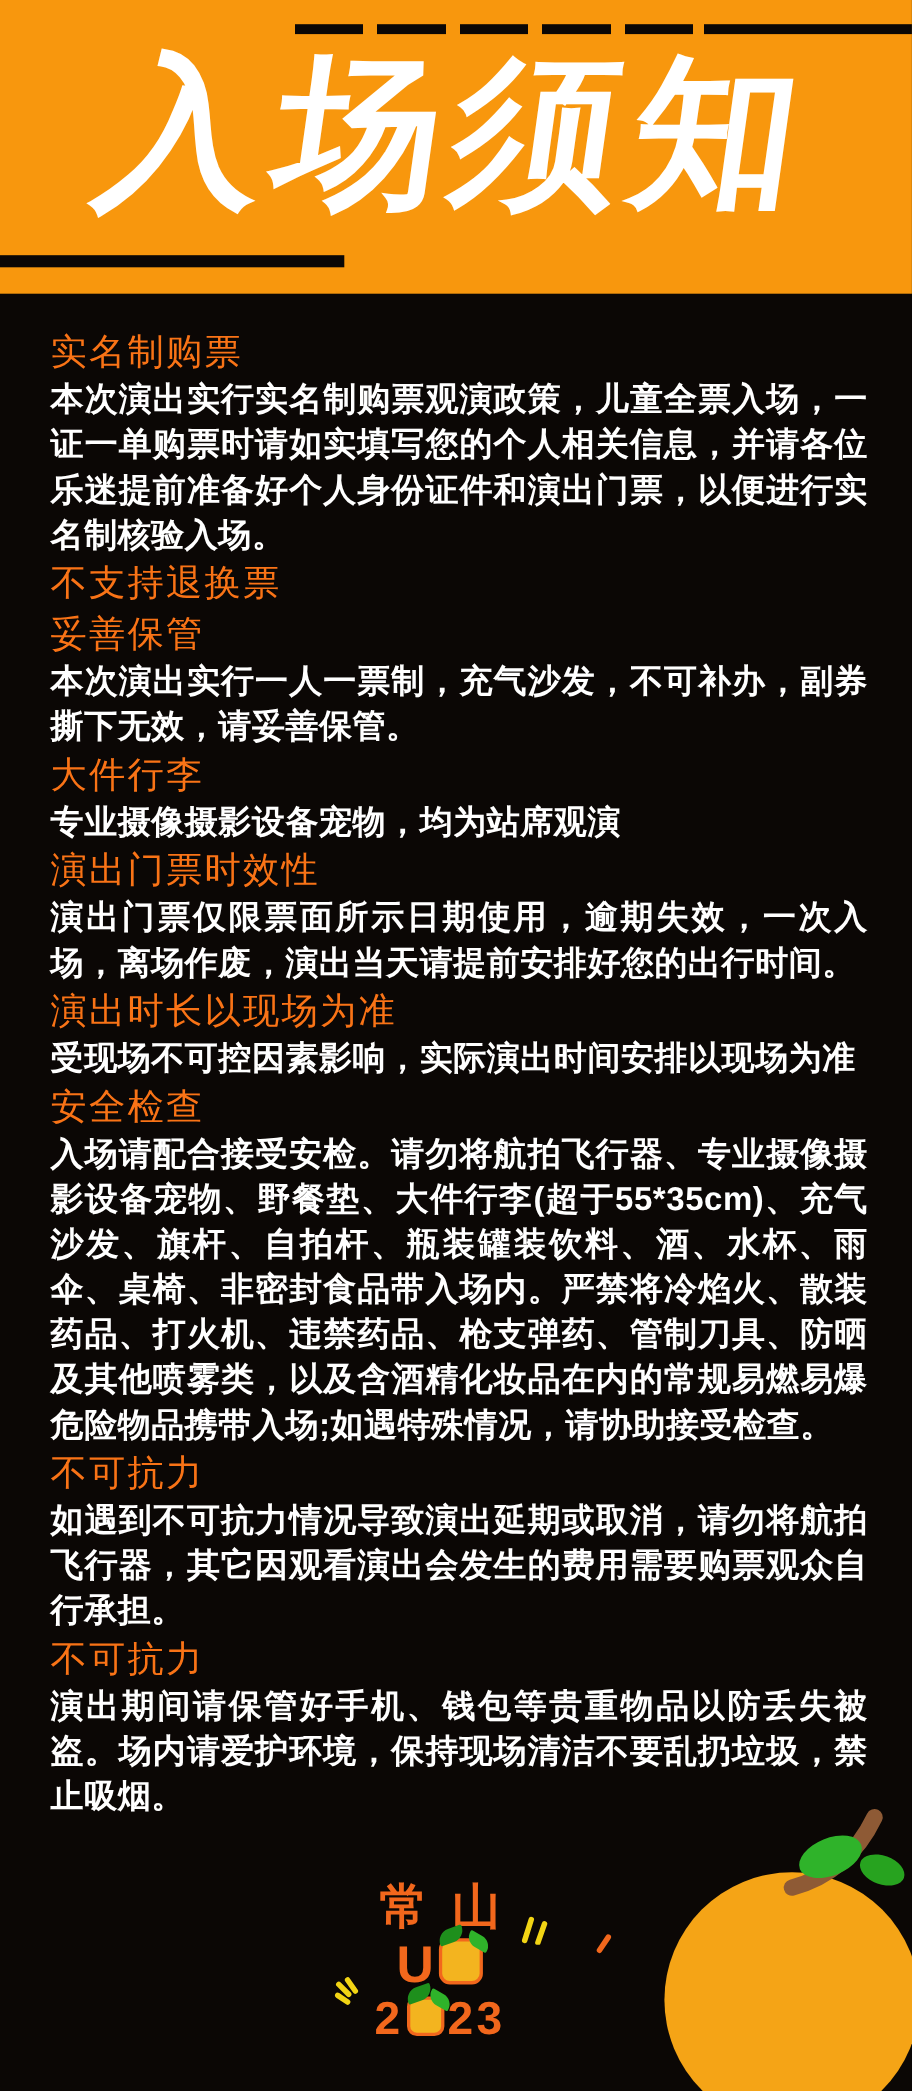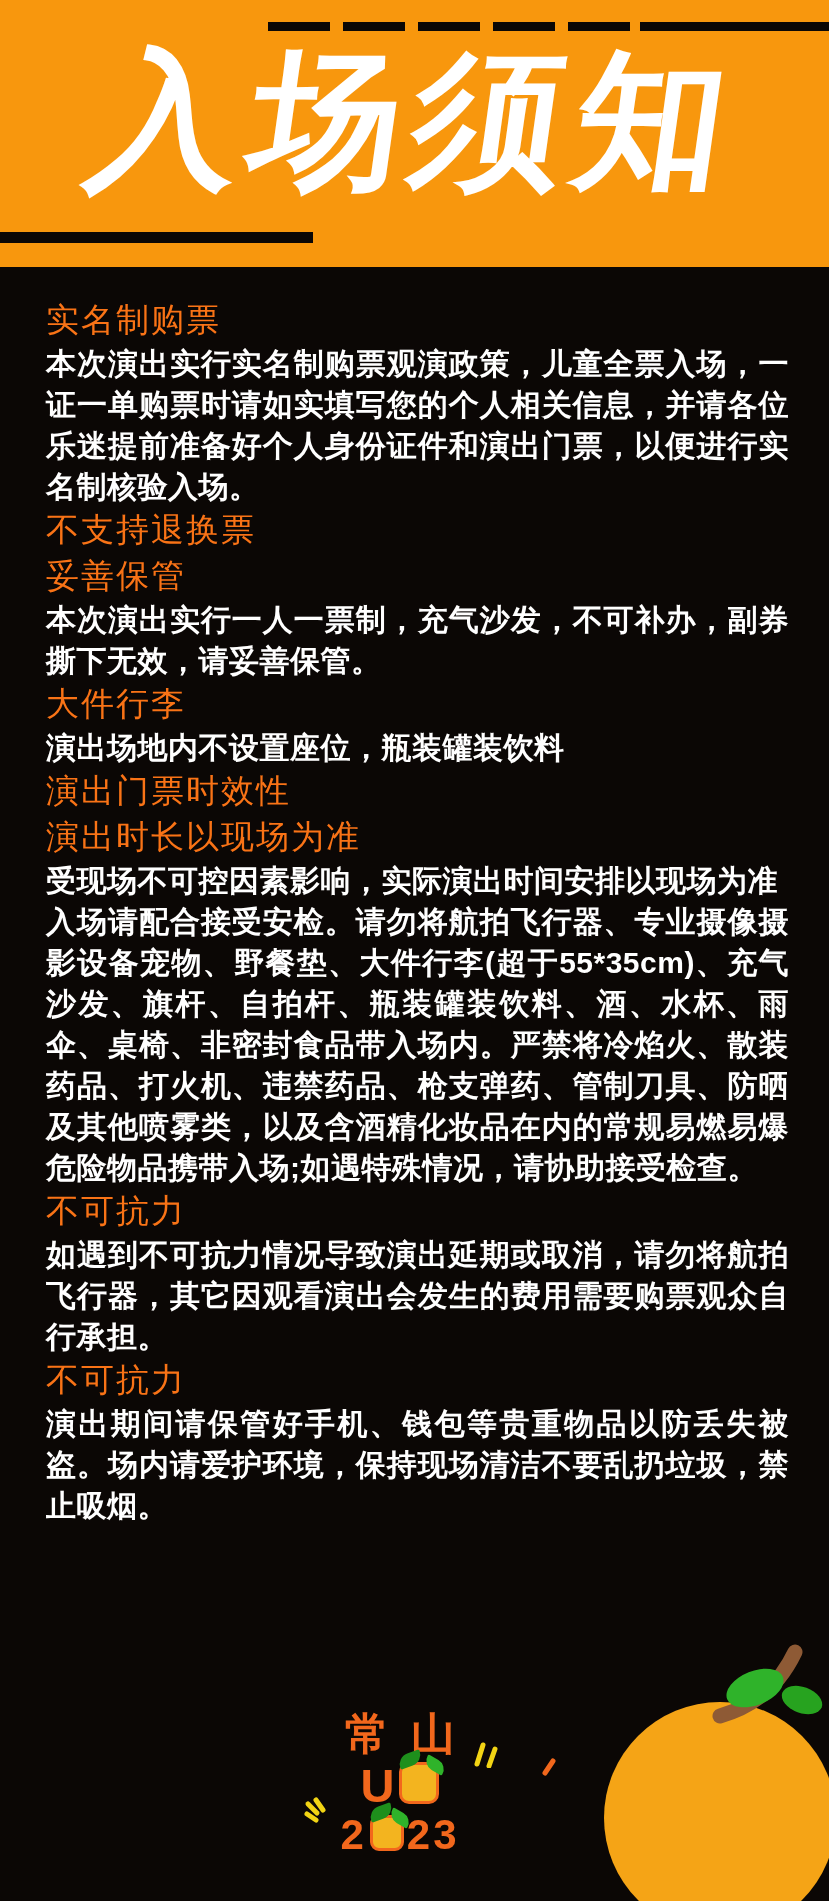--- a/index.html
+++ b/index.html
@@ -90,24 +90,26 @@
   </div>
   <div class="title-underbar"></div>
 
   <div class="content">
     <h2 class="sec-heading">实名制购票</h2>
     <p class="sec-body">本次演出实行实名制购票观演政策，儿童全票入场，一证一单购票时请如实填写您的个人相关信息，并请各位乐迷提前准备好个人身份证件和演出门票，以便进行实名制核验入场。</p>
     <h2 class="sec-heading">不支持退换票</h2>
     <h2 class="sec-heading">妥善保管</h2>
     <p class="sec-body">本次演出实行一人一票制，充气沙发，不可补办，副券撕下无效，请妥善保管。</p>
     <h2 class="sec-heading">大件行李</h2>
-    <p class="sec-body">演出场地内不设置座位，瓶装罐装饮料</p>
+    <p class="sec-body">专业摄像摄影设备宠物，均为站席观演</p>
     <h2 class="sec-heading">演出门票时效性</h2>
+    <p class="sec-body">演出门票仅限票面所示日期使用，逾期失效，一次入场，离场作废，演出当天请提前安排好您的出行时间。</p>
     <h2 class="sec-heading">演出时长以现场为准</h2>
     <p class="sec-body">受现场不可控因素影响，实际演出时间安排以现场为准</p>
+    <h2 class="sec-heading">安全检查</h2>
     <p class="sec-body">入场请配合接受安检。请勿将航拍飞行器、专业摄像摄影设备宠物、野餐垫、大件行李(超于55*35cm)、充气沙发、旗杆、自拍杆、瓶装罐装饮料、酒、水杯、雨伞、桌椅、非密封食品带入场内。严禁将冷焰火、散装药品、打火机、违禁药品、枪支弹药、管制刀具、防晒及其他喷雾类，以及含酒精化妆品在内的常规易燃易爆危险物品携带入场;如遇特殊情况，请协助接受检查。</p>
     <h2 class="sec-heading">不可抗力</h2>
     <p class="sec-body">如遇到不可抗力情况导致演出延期或取消，请勿将航拍飞行器，其它因观看演出会发生的费用需要购票观众自行承担。</p>
     <h2 class="sec-heading">不可抗力</h2>
     <p class="sec-body">演出期间请保管好手机、钱包等贵重物品以防丢失被盗。场内请爱护环境，保持现场清洁不要乱扔垃圾，禁止吸烟。</p>
   </div>
 
   <div class="logo">
     <div class="logo-l1">常山</div>
     <div class="logo-row logo-l2">

